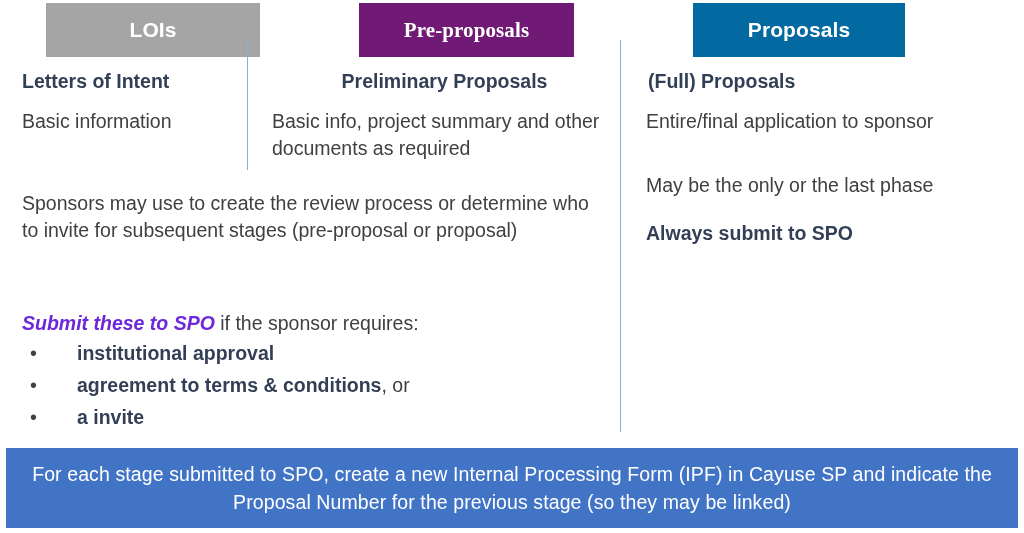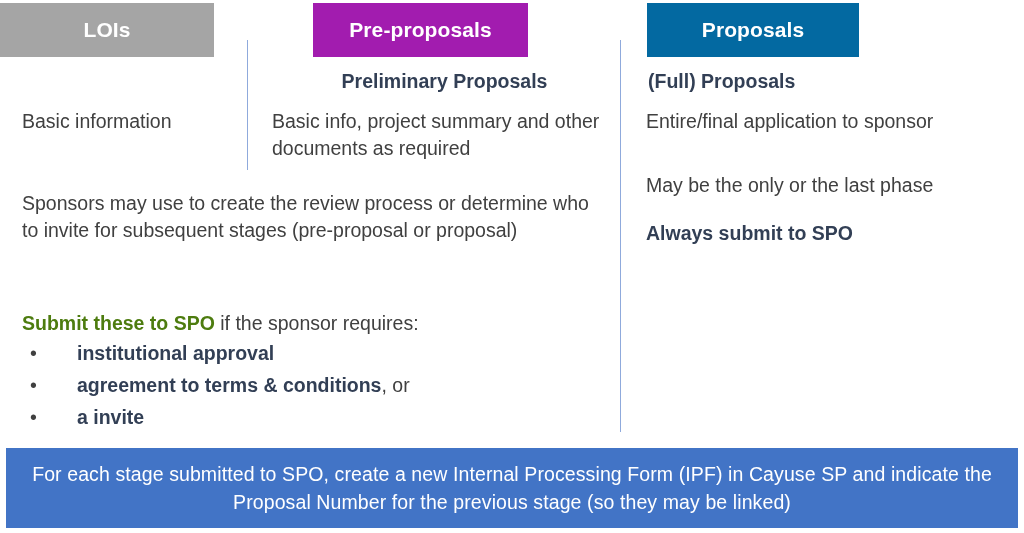--- a/index.html
+++ b/index.html
@@ -28,23 +28,24 @@
     position: absolute;
     top: 3px;
     height: 54px;
     display: flex;
     align-items: center;
     justify-content: center;
     color: #ffffff;
     font-weight: bold;
     font-size: 21px;
     letter-spacing: 0.1px;
+    margin-left: 46px;
   }
   .chip-loi        { left: 0px;   width: 214px; background: #a5a5a5; }
-  .chip-preproposal{ left: 313px; width: 215px; background: #a21caf; }
+  .chip-preproposal{ left: 313px; width: 215px; background: #701a75; font-family: Liberation Serif, serif; }
   .chip-proposal   { left: 647px; width: 212px; background: #0369a1; }
 
   
   .divider {
     position: absolute;
     width: 1px;
     background: #8faadc;
   }
   .divider-1 { left: 247px; top: 40px; height: 130px; }
   .divider-2 { left: 620px; top: 40px; height: 392px; }
@@ -74,21 +75,21 @@
   .c3-head   { left: 648px; top: 68px;  width: 370px; }
   .c3-body1  { left: 646px; top: 108px; width: 378px; }
   .c3-body2  { left: 646px; top: 172px; width: 378px; }
   .c3-body3  { left: 646px; top: 220px; width: 378px; font-weight: bold; color: #323f55; }
 
   
   .wide-para { left: 22px;  top: 190px; width: 585px; }
 
   
   .bullet-intro { left: 22px; top: 310px; width: 585px; }
-  .bullet-intro b { color: #4d7c0f; }
+  .bullet-intro b { color: #6d28d9; font-style: italic; }
 
   .bullet-list {
     position: absolute;
     left: 22px;
     top: 340px;
     width: 585px;
     margin: 0;
     padding: 0;
     list-style: none;
   }
@@ -140,20 +141,21 @@
   <div class="chip chip-preproposal">
     <span>Pre-proposals</span>
   </div>
   <div class="chip chip-proposal">
     <span>Proposals</span>
   </div>
 
   <div class="divider divider-1"></div>
   <div class="divider divider-2"></div>
 
+  <div class="txt head c1-head">Letters of Intent</div>
   <div class="txt c1-body">Basic information</div>
 
   <div class="txt head c2-head">Preliminary Proposals</div>
   <div class="txt c2-body">Basic info, project summary and other documents as required</div>
 
   <div class="txt head c3-head">(Full) Proposals</div>
   <div class="txt c3-body1">Entire/final application to sponsor</div>
   <div class="txt c3-body2">May be the only or the last phase</div>
   <div class="txt c3-body3">Always submit to SPO</div>
 

